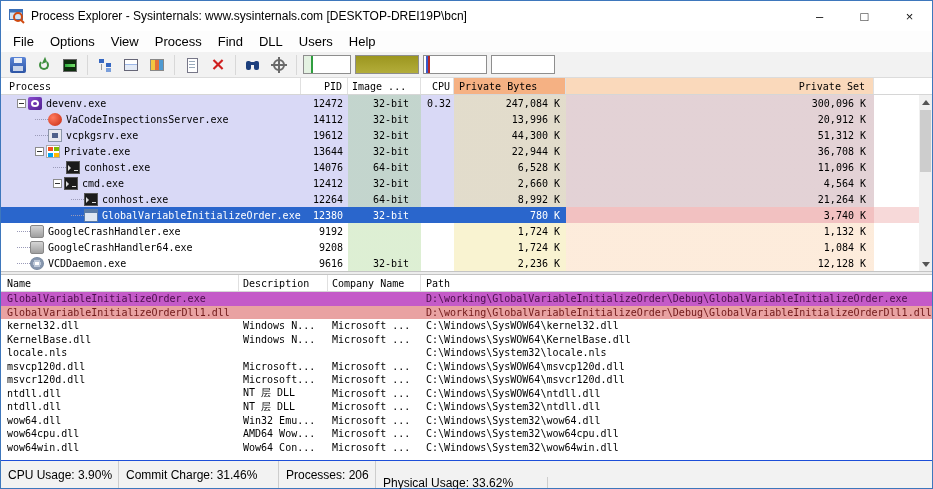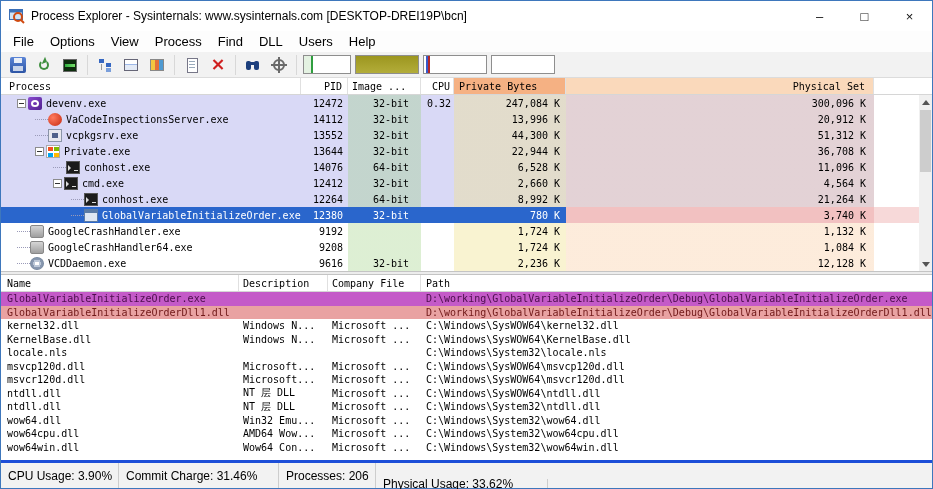--- a/index.html
+++ b/index.html
@@ -127,21 +127,21 @@
   .d-comp { width:93px; padding-left:4px; flex:none; }
   .d-path { flex:1; padding-left:5px; border-right:none; }
   .drows { height:162px; overflow:hidden; }
   .drow { height:13.5px; display:flex; align-items:center; }
   .drow .dcell { overflow:hidden; white-space:nowrap; }
   .drow.plain  { background:#fff; color:#000; }
   .drow.purple { background:var(--dll-highlight-purple); color:#4b0d4b; }
   .drow.pink   { background:var(--dll-highlight-pink);  color:#701818; }
 
   
-  .statusbar { height:28px; background:#f2f2f2; border-top:3px solid #1d4ed8; display:flex; align-items:stretch; flex:none; }
+  .statusbar { height:28px; background:#f2f2f2; border-top:1px solid #1d4ed8; display:flex; align-items:stretch; flex:none; }
   .sseg { border-right:1px solid #cdcdcd; display:flex; align-items:center; padding-left:7px; font-size:12px; color:#000; white-space:nowrap; flex:none; }
   .sw1 { width:118px; } .sw2 { width:160px; } .sw3 { width:97px; } .sw4 { width:172px;margin-top:16px; }
 </style>
 </head>
 <body>
 
 <div class="window">
 
   <div class="titlebar">
     <span class="appicon">
@@ -211,21 +211,21 @@
       <div class="tgraph g-gpu"></div>
     </div>
 
   <div class="toppane">
     <div class="pheader">
       <div class="hcell c-process">Process</div>
       <div class="hcell c-pid">PID</div>
       <div class="hcell c-image">Image ...</div>
       <div class="hcell c-cpu">CPU</div>
       <div class="hcell c-priv hl-pb">Private Bytes</div>
-      <div class="hcell c-ws hl-ws">Physical Set</div>
+      <div class="hcell c-ws hl-ws">Private Set</div>
       <div class="hcell c-rest"></div>
     </div>
     <div class="prows">
         <div class="prow lavender">
           <div class="cell c-process">
             <span class="indent" style="width: 8px;"></span>
             <span class="treebox"></span>
             <span class="picon pi-visual-studio"></span>
             <span class="pname">devenv.exe</span>
           </div>
@@ -250,21 +250,21 @@
           <div class="cell c-ws">20,912 K</div>
           <div class="cell c-rest"></div>
         </div>
         <div class="prow lavender">
           <div class="cell c-process">
             <span class="indent" style="width: 26px;"></span>
             <span class="connector"></span>
             <span class="picon pi-vcpkg"></span>
             <span class="pname">vcpkgsrv.exe</span>
           </div>
-          <div class="cell c-pid">13552</div>
+          <div class="cell c-pid">19612</div>
           <div class="cell c-image">32-bit</div>
           <div class="cell c-cpu"></div>
           <div class="cell c-priv">44,300 K</div>
           <div class="cell c-ws">51,312 K</div>
           <div class="cell c-rest"></div>
         </div>
         <div class="prow lavender">
           <div class="cell c-process">
             <span class="indent" style="width: 26px;"></span>
             <span class="treebox"></span>
@@ -389,21 +389,21 @@
         </div>
     </div>
   </div>
 
   <div class="splitter"></div>
 
   <div class="bottompane">
     <div class="dheader">
       <div class="hcell d-name">Name</div>
       <div class="hcell d-desc">Description</div>
-      <div class="hcell d-comp">Company File</div>
+      <div class="hcell d-comp">Company Name</div>
       <div class="hcell d-path">Path</div>
     </div>
     <div class="drows">
         <div class="drow purple">
           <div class="dcell d-name">GlobalVariableInitializeOrder.exe</div>
           <div class="dcell d-desc"></div>
           <div class="dcell d-comp"></div>
           <div class="dcell d-path">D:\working\GlobalVariableInitializeOrder\Debug\GlobalVariableInitializeOrder.exe</div>
         </div>
         <div class="drow pink">

